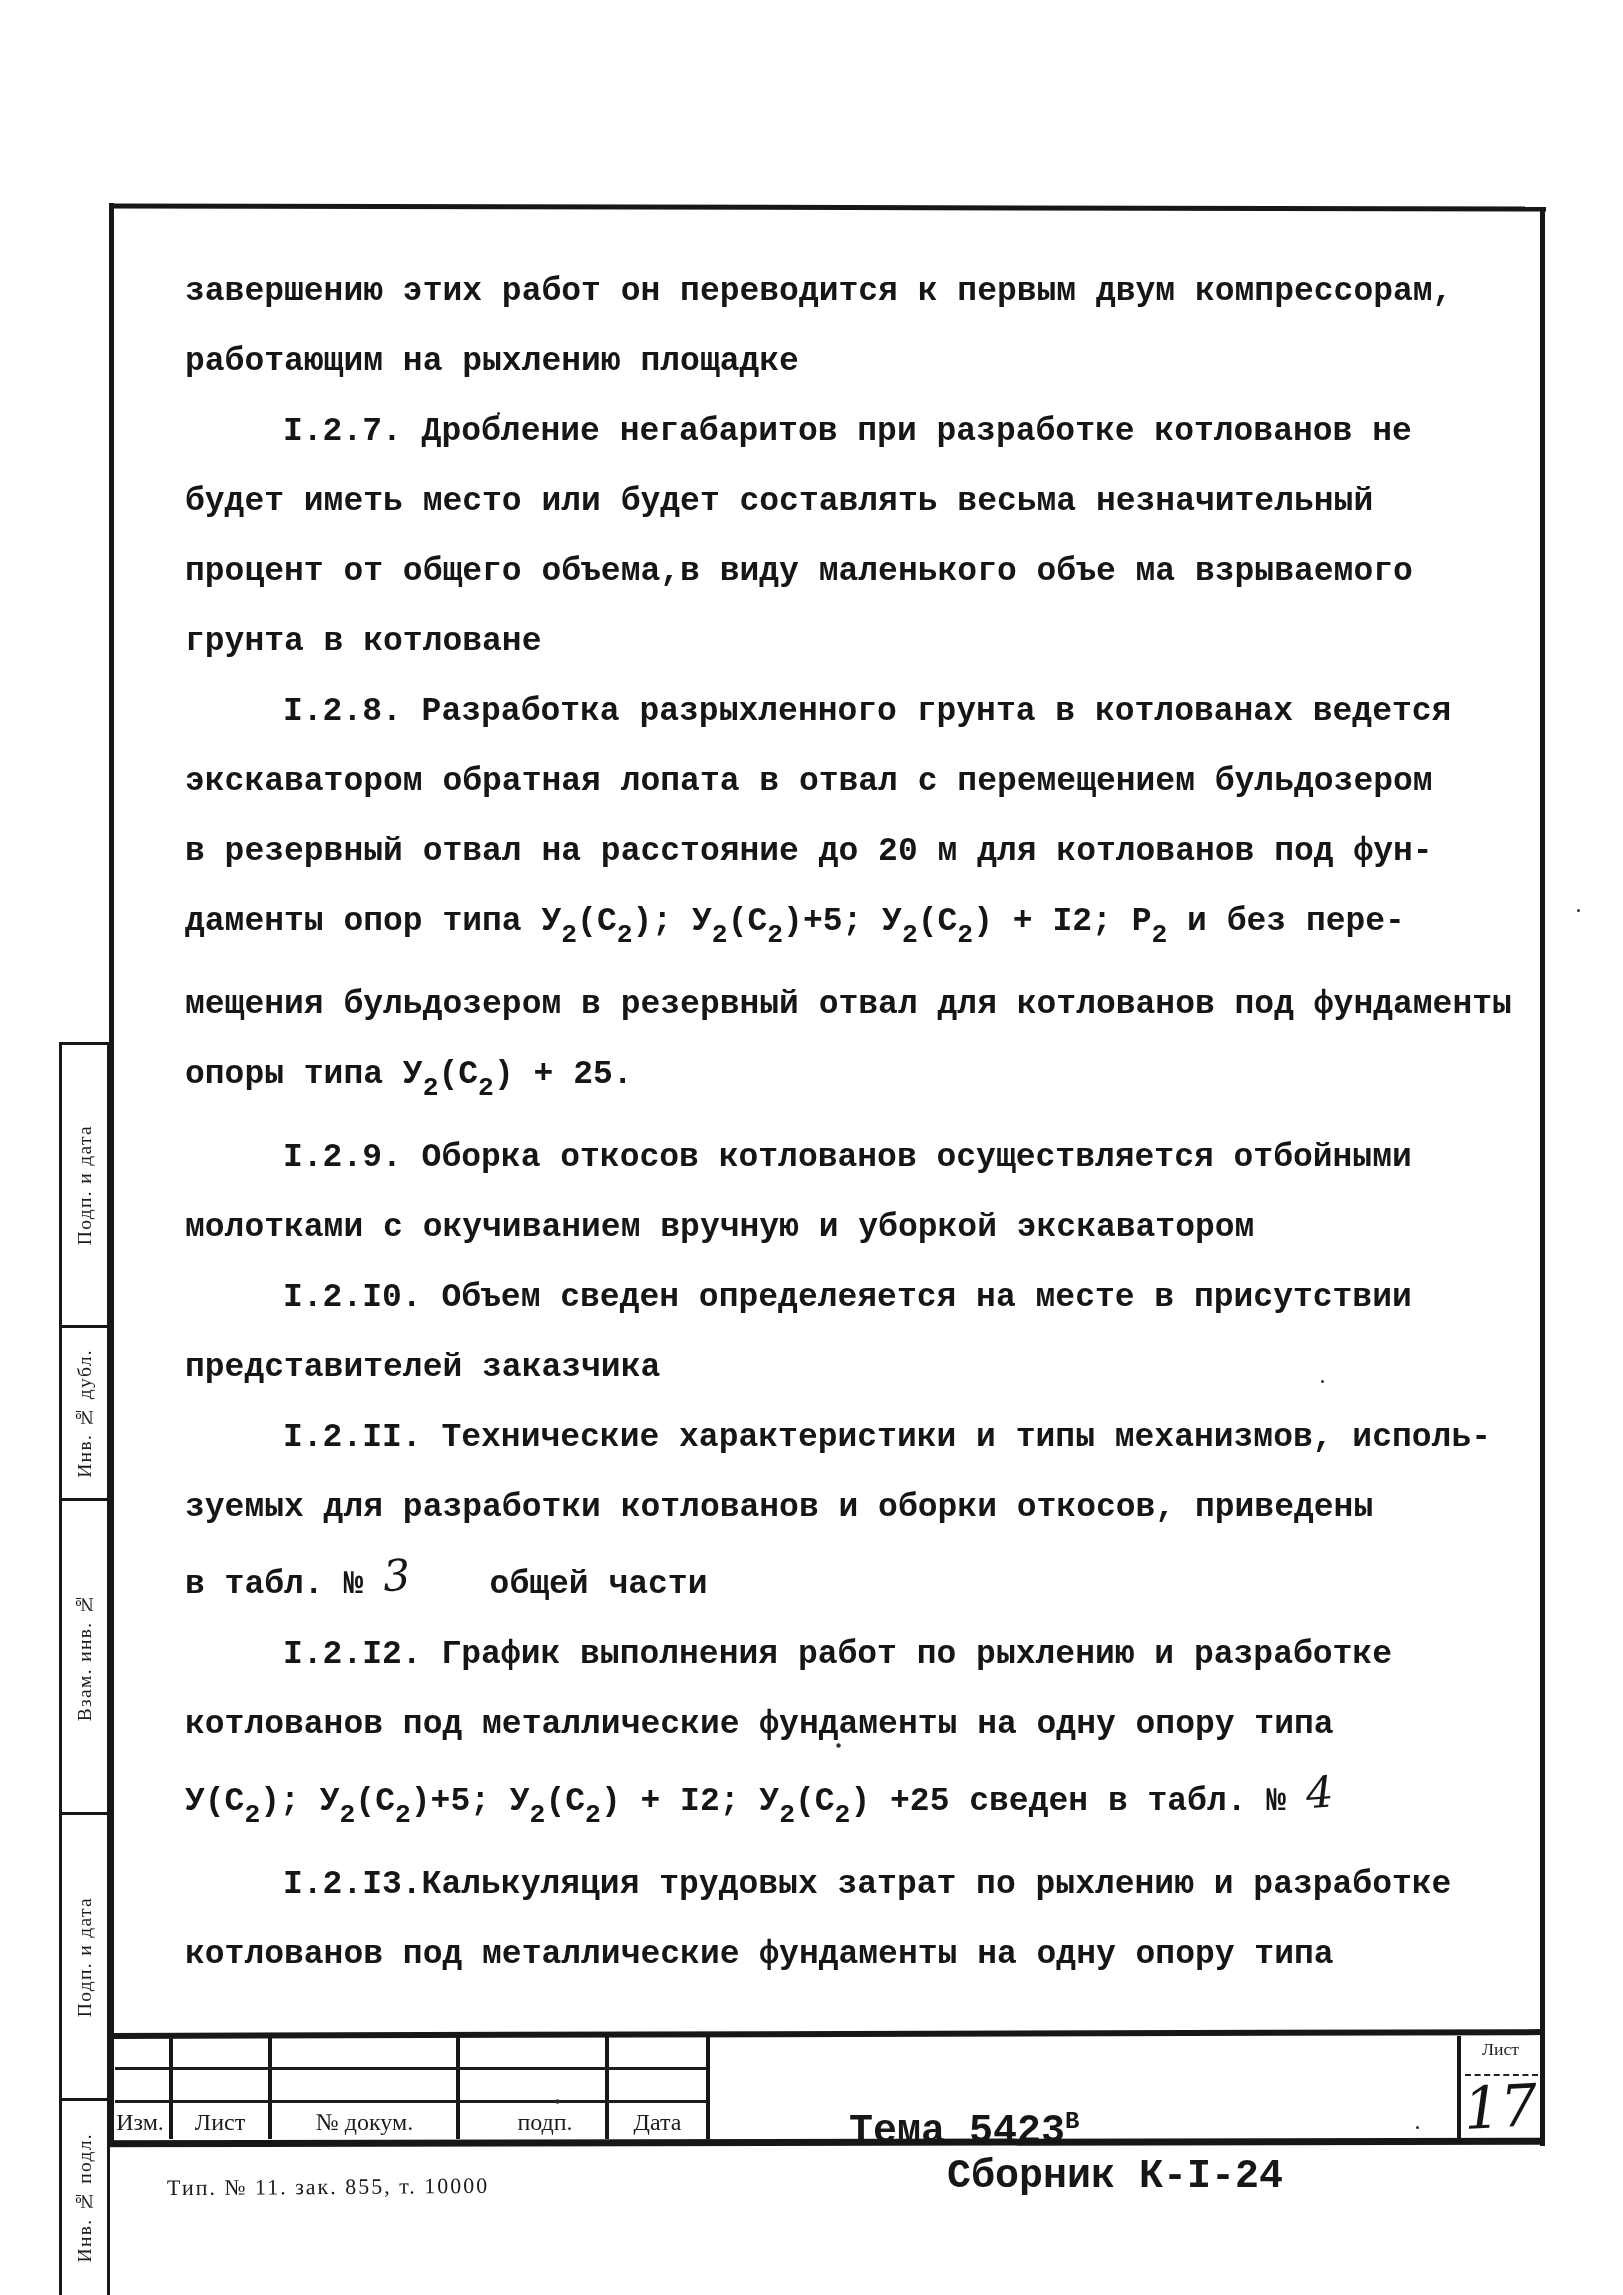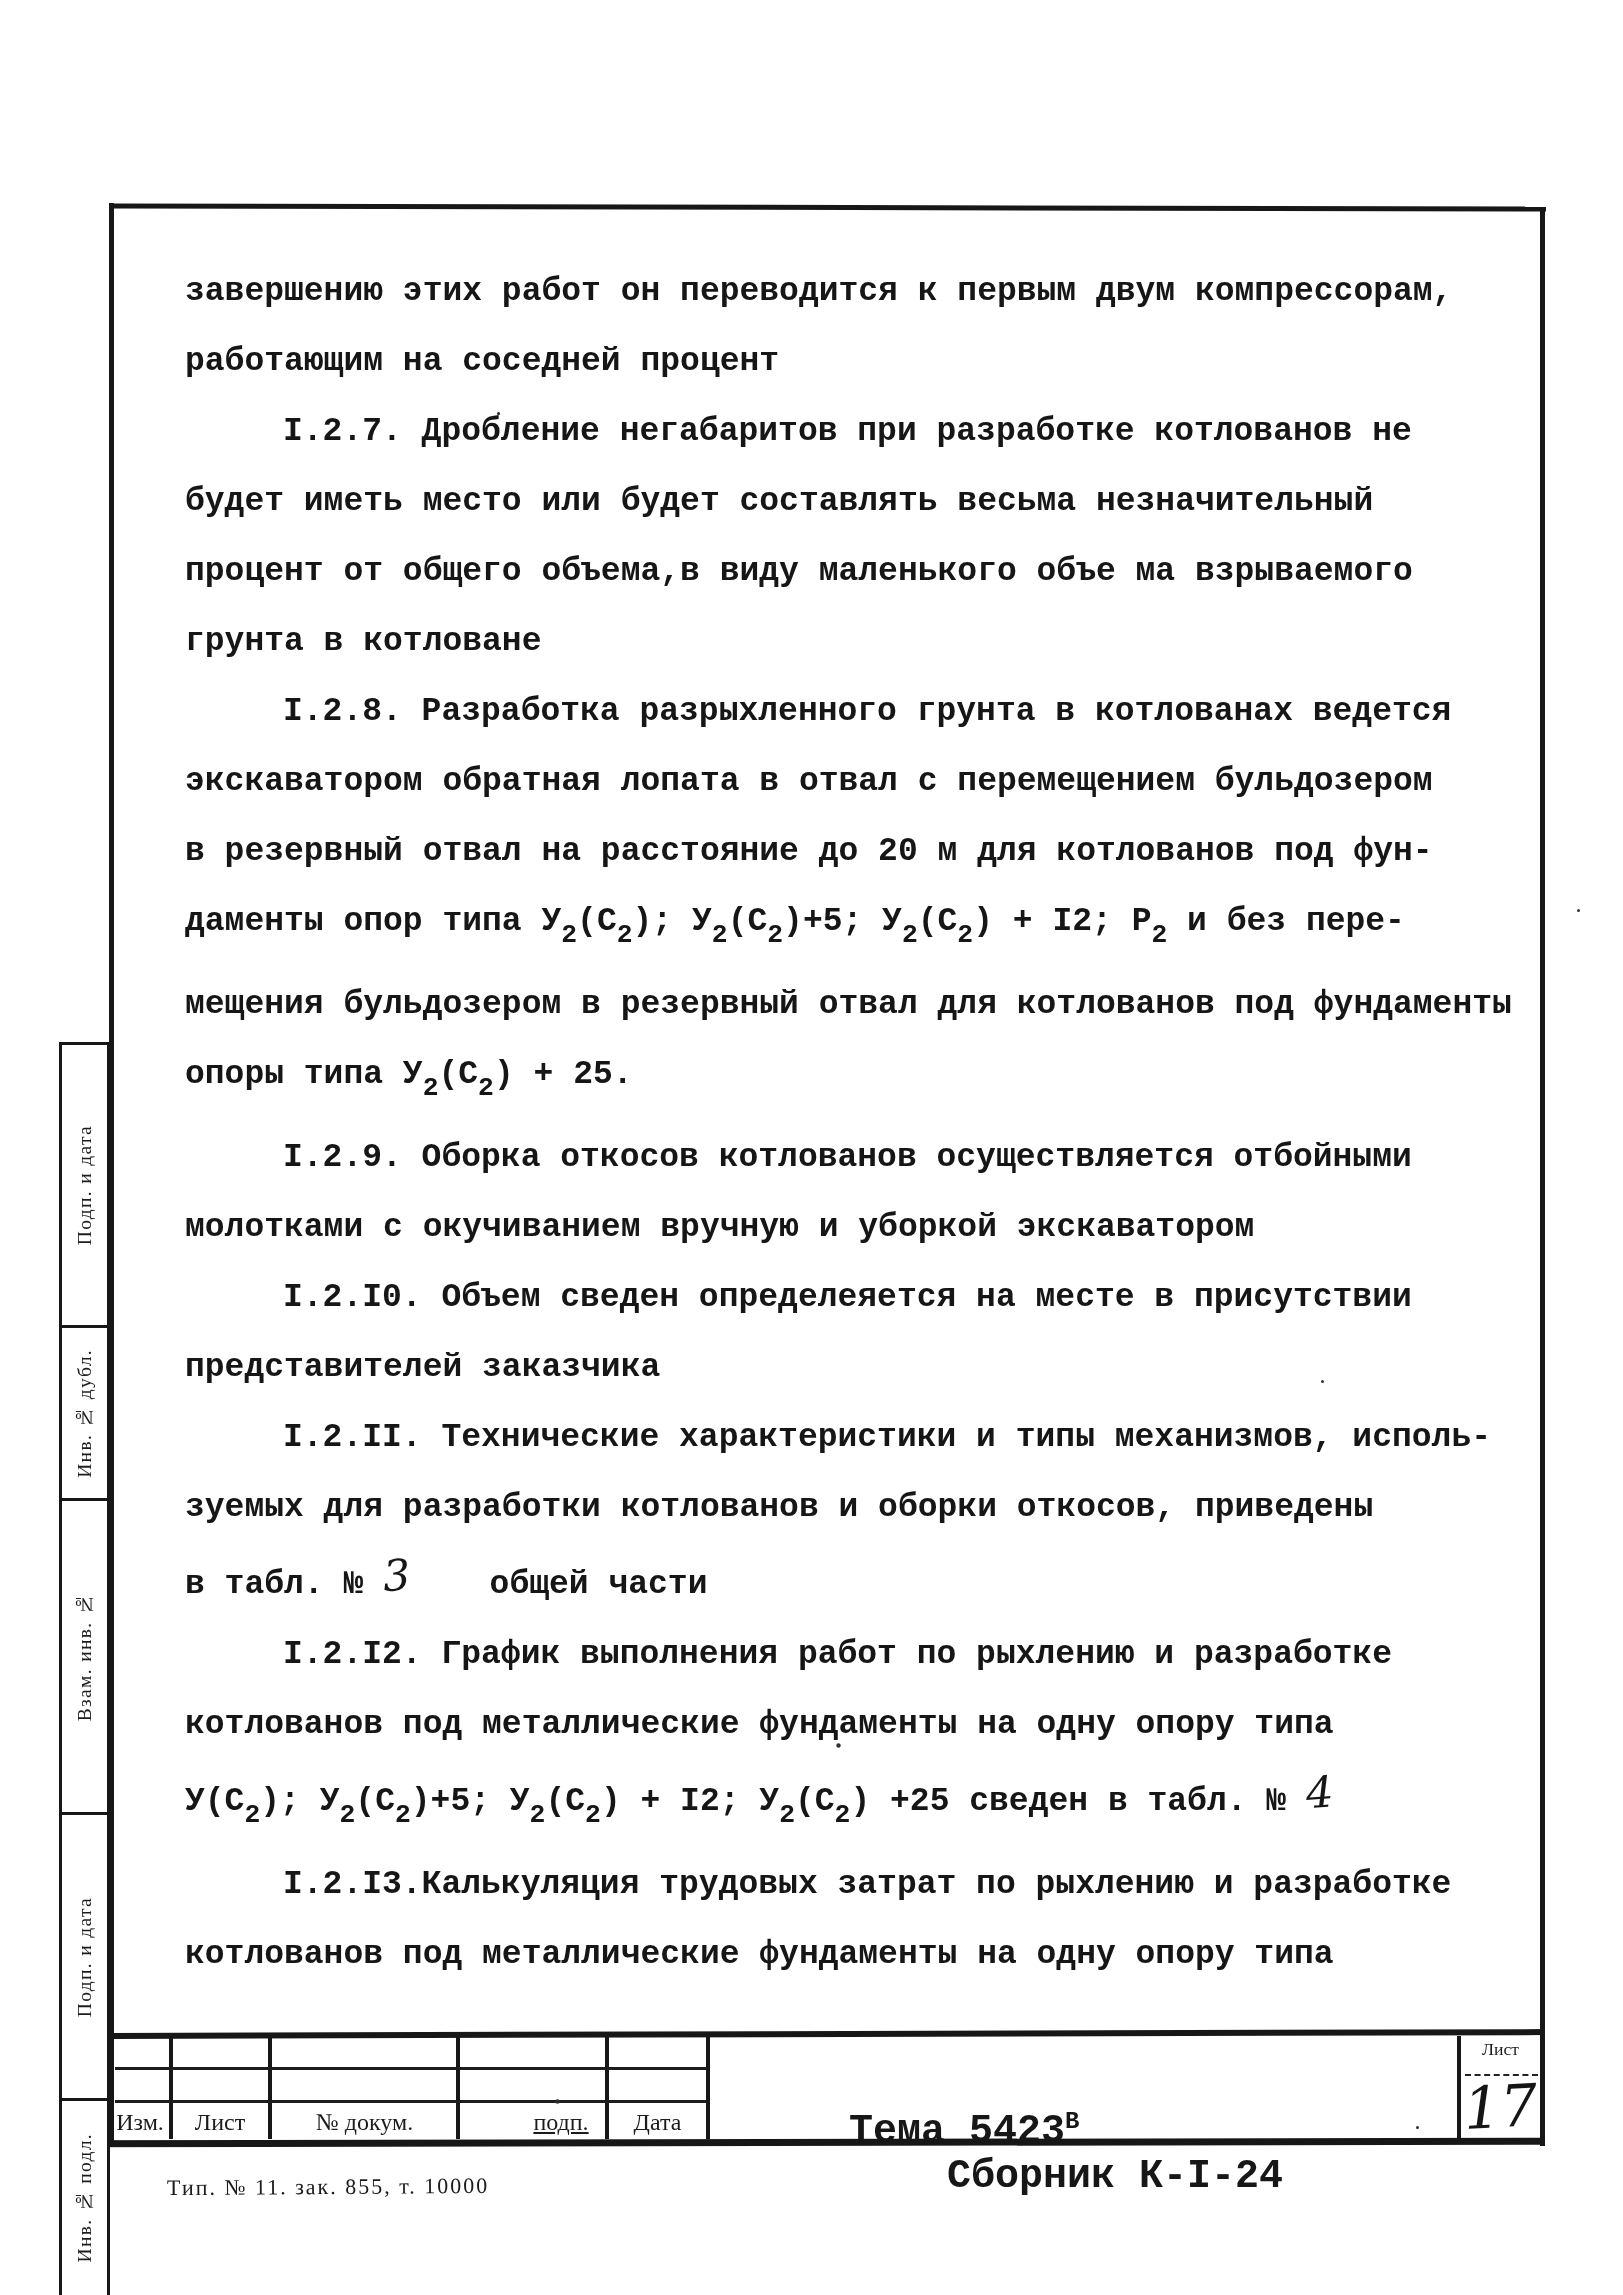--- a/index.html
+++ b/index.html
@@ -51,21 +51,21 @@
   .tbv1{left:169px;}.tbv2{left:268px;}.tbv3{left:456px;}.tbv4{left:605px;}.tbv5{left:706px;}
   .tb-h{position:absolute;left:115px;width:592px;height:2.6px;background:#1d1d1d;}
   .tbh1{top:2021px;}.tbh2{top:2054px;}
   .tb-label{
     position:absolute;top:2060px;height:33px;display:flex;align-items:center;justify-content:center;
     font-family:"Liberation Serif",serif;font-size:24px;color:#1c1c1c;
   }
   .tbl1{left:111px;width:58px;}
   .tbl2{left:173px;width:94px;}
   .tbl3{left:272px;width:185px;}
-  .tbl4{left:476px;width:170px;text-decoration:underline;}
+  .tbl4{left:460px;width:170px;}
   .tbl5{left:609px;width:97px;}
   .tb-theme{
     position:absolute;left:753px;top:2017px;font-size:40px;font-weight:700;
     white-space:pre;color:#171717;
   }
   .tb-collection{margin-left:98px;}
   .sheet-v{position:absolute;left:1457px;top:1990px;width:3.9px;height:103px;background:#171717;}
   .sheet-label{
     position:absolute;left:1461px;top:1993px;width:79px;text-align:center;
     font-family:"Liberation Serif",serif;font-size:17.7px;color:#1c1c1c;
@@ -93,21 +93,21 @@
 <div class="page">
 
   <div class="hline frame-top"></div>
   <div class="vline frame-left"></div>
   <div class="vline frame-right"></div>
   <div class="hline frame-bottom"></div>
   <div class="hline tb-top"></div>
 
   <div class="doc-text">
       <div class="line"><span>завершению этих работ он переводится к первым двум компрессорам,</span></div>
-      <div class="line"><span>работающим на соседней процент</span></div>
+      <div class="line"><span>работающим на рыхлению площадке</span></div>
       <div class="line indent"><span>I.2.7. Дробление негабаритов при разработке котлованов не</span></div>
       <div class="line"><span>будет иметь место или будет составлять весьма незначительный</span></div>
       <div class="line"><span>процент от общего объема,в виду маленького объе ма взрываемого</span></div>
       <div class="line"><span>грунта в котловане</span></div>
       <div class="line indent"><span>I.2.8. Разработка разрыхленного грунта в котлованах ведется</span></div>
       <div class="line"><span>экскаватором обратная лопата в отвал с перемещением бульдозером</span></div>
       <div class="line"><span>в резервный отвал на расстояние до 20 м для котлованов под фун-</span></div>
       <div class="line"><span>даменты опор типа У</span><span class="sub">2</span><span>(С</span><span class="sub">2</span><span>); У</span><span class="sub">2</span><span>(С</span><span class="sub">2</span><span>)+5; У</span><span class="sub">2</span><span>(С</span><span class="sub">2</span><span>) + I2; Р</span><span class="sub">2</span><span> и без пере-</span></div>
       <div class="line"><span>мещения бульдозером в резервный отвал для котлованов под фундаменты</span></div>
       <div class="line"><span>опоры типа У</span><span class="sub">2</span><span>(С</span><span class="sub">2</span><span>) + 25.</span></div>

